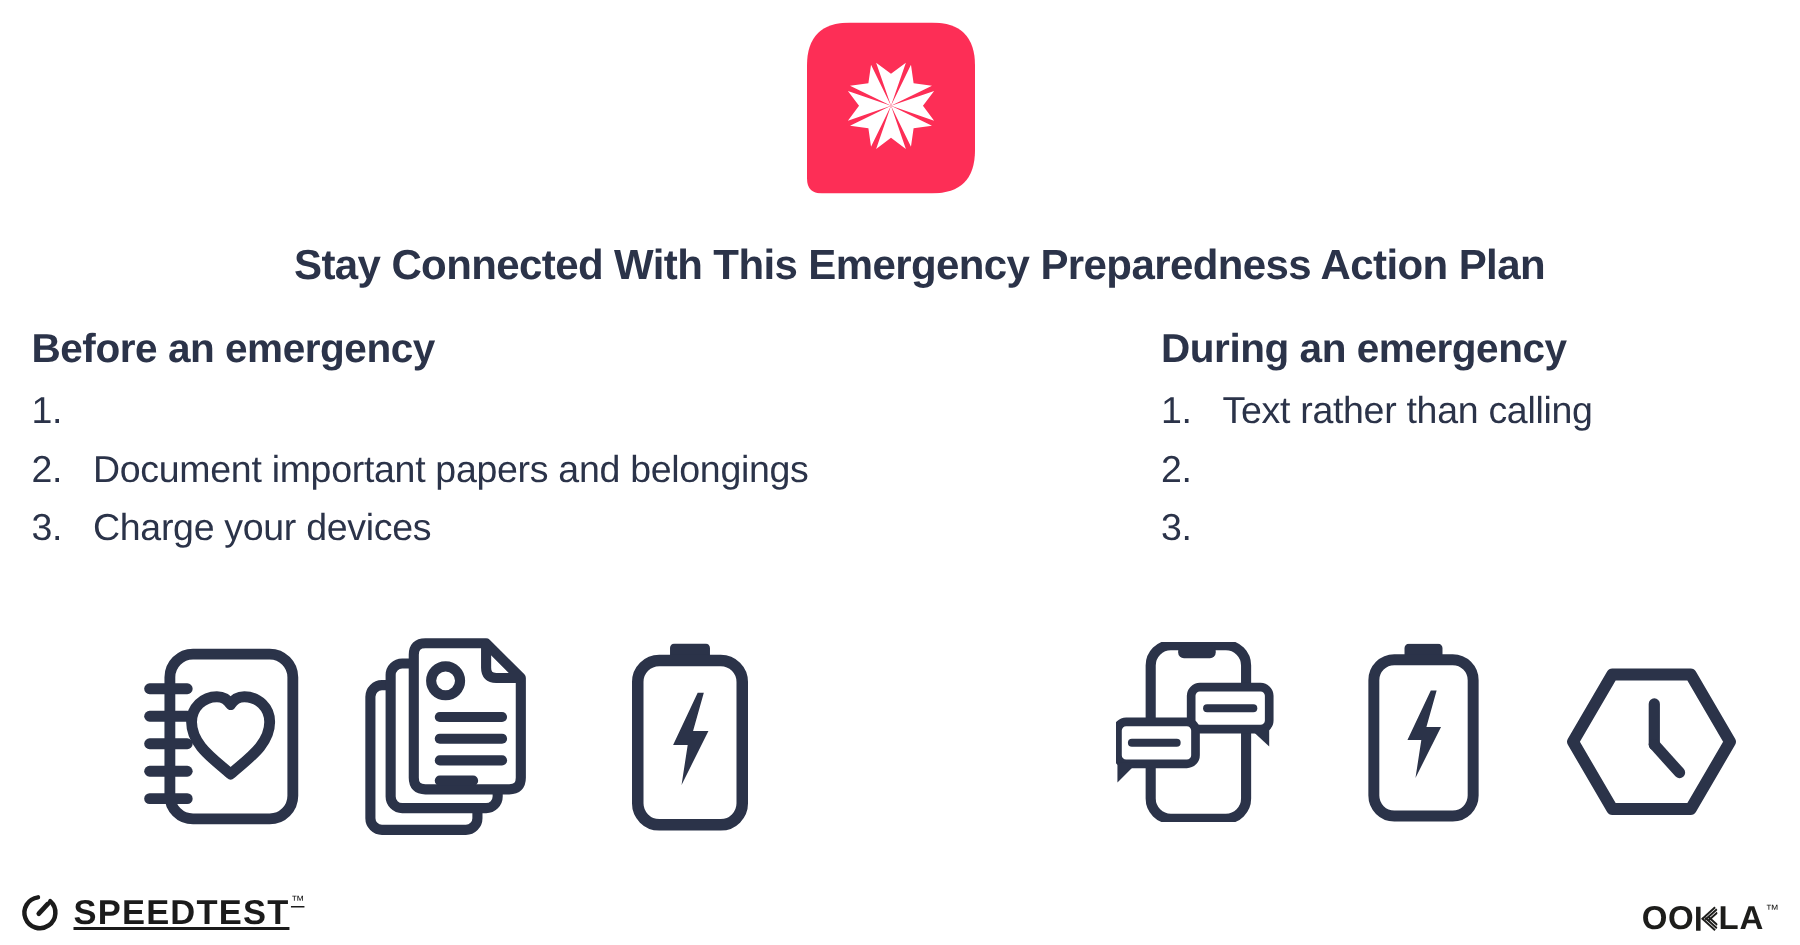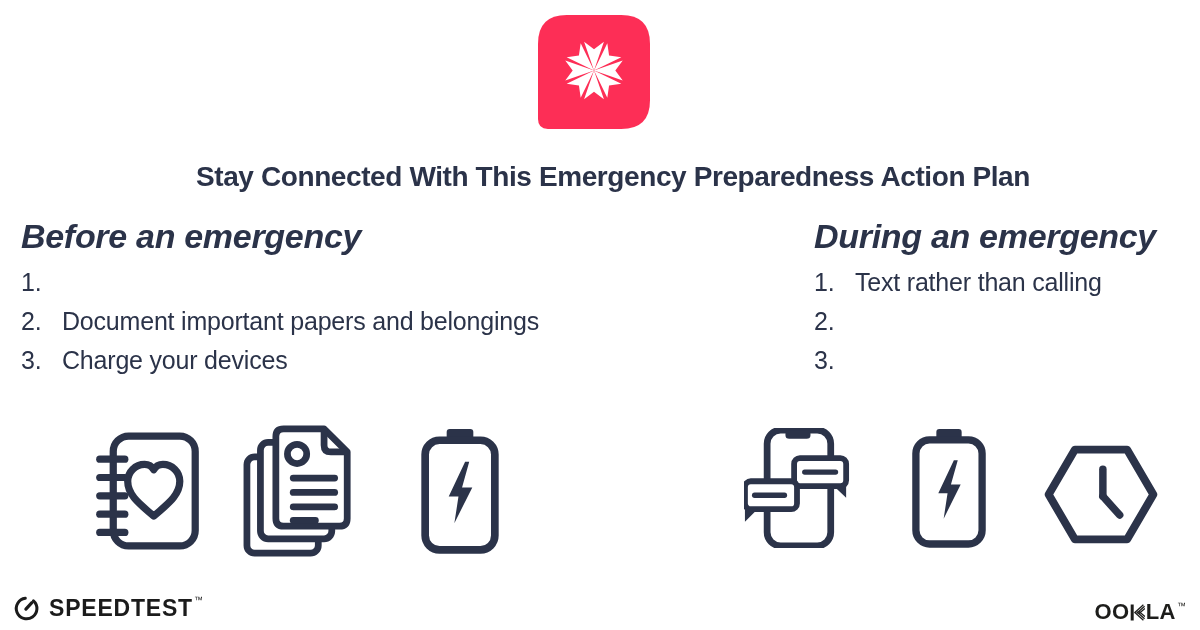--- a/index.html
+++ b/index.html
@@ -10,36 +10,36 @@
   
   .bubble{position:absolute;left:538px;top:15px;width:112px;height:114px;}
   
   .title{
     position:absolute;top:148px;left:0;width:100%;margin:13px;text-align:center;
     font-size:28px;font-weight:bold;letter-spacing:-0.4px;color:#2B3349;
   }
   
   .col{position:absolute;top:217px;color:#2B3349;}
   .col-left{left:21px;}
-  .col-right{left:774px;margin-left:40px;}
-  .col h2{margin:0 0 7px 0;font-size:34px;font-weight:bold;letter-spacing:-0.3px;font-style:italic;}
+  .col-right{left:774px;}
+  .col h2{margin:0 0 7px 0;font-size:27px;font-weight:bold;letter-spacing:-0.3px;}
   .list{display:block;}
   .row{display:flex;align-items:baseline;font-size:25px;line-height:39px;letter-spacing:-0.2px;}
   .num{width:41px;flex:none;}
   .txt{flex:none;}
   
   .ic{position:absolute;}
   .ic-notebook{left:93px;top:432px;}
   .ic-documents{left:241px;top:424px;}
   .ic-battery1{left:421px;top:429px;}
   .ic-phone{left:744px;top:428px;}
   .ic-battery2{left:912px;top:429px;}
   .ic-hexclock{left:1044px;top:443px;}
   
-  .st-logo{position:absolute;left:12px;top:593px;display:flex;align-items:center;color:#1B1B1B;}
+  .st-logo{position:absolute;left:12px;top:593px;display:flex;align-items:center;color:#1B1B1B;text-decoration:underline;}
   .st-text{font-size:23px;font-weight:bold;letter-spacing:0.8px;margin-left:7px;}
   .tm{font-size:9px;align-self:flex-start;margin-top:2px;margin-left:1px;}
   .ookla-logo{position:absolute;right:14px;top:599px;display:flex;align-items:center;color:#1D1D1B;}
   .ookla-txt{font-size:22px;font-weight:bold;letter-spacing:0.5px;}
   .ookla-k{margin:0 0.5px;}
 </style>
 </head>
 <body>
 
 <div class="canvas">

